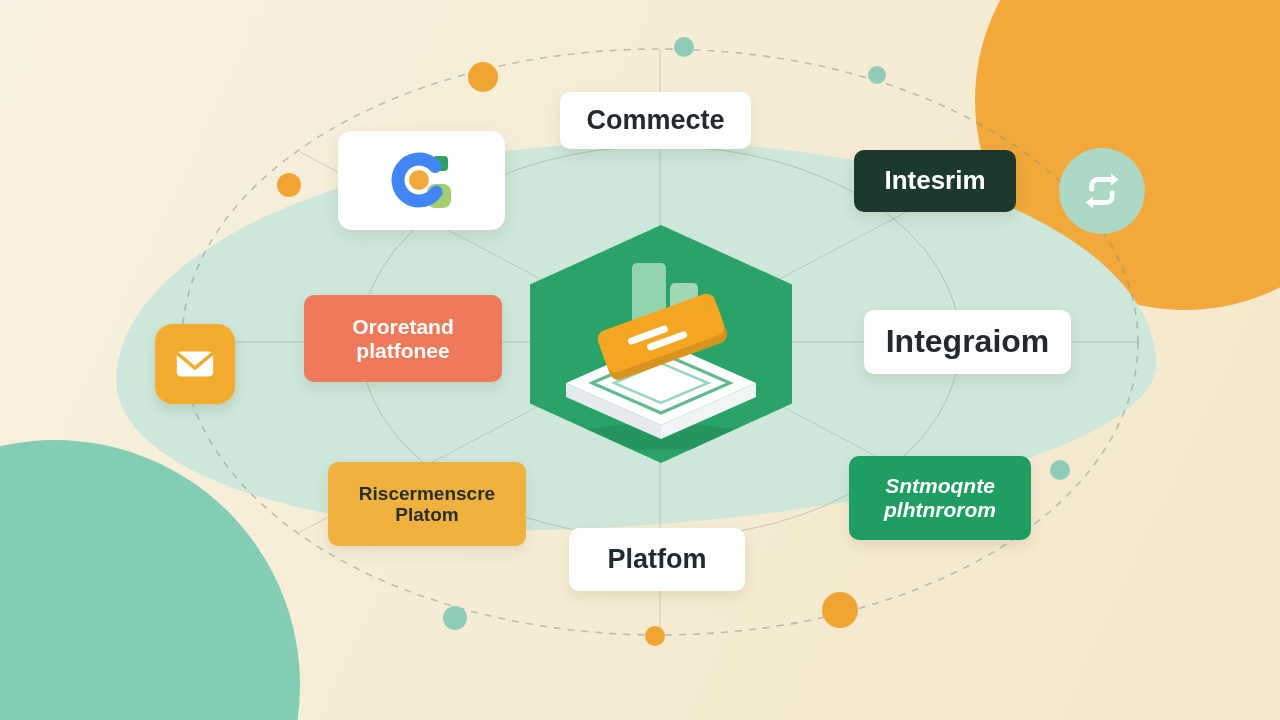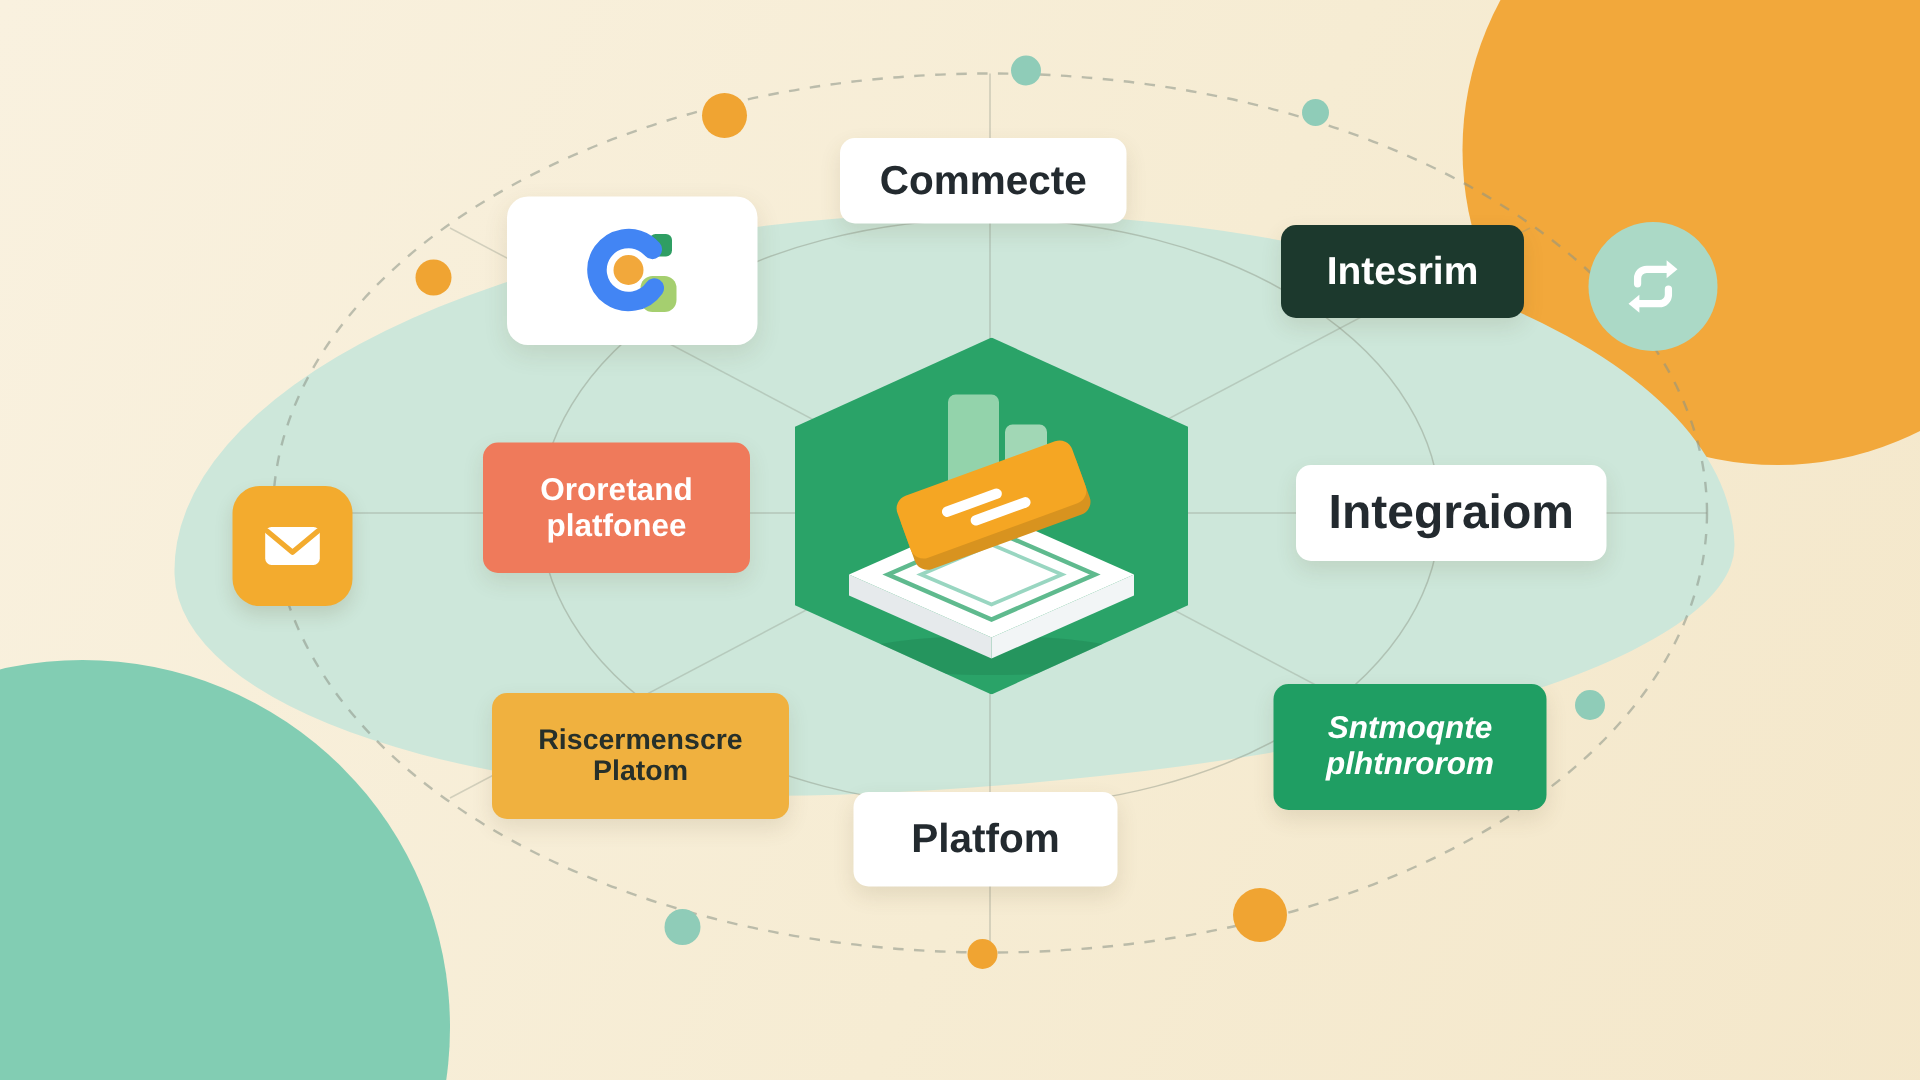--- a/index.html
+++ b/index.html
@@ -27,21 +27,21 @@
     border-radius:10px;font-weight:700;color:#232a2f;background:#ffffff;
     box-shadow:0 6px 14px rgba(90,70,30,.12);text-align:center;line-height:1.12;
   }
   .label .ln{display:block;}
   .lbl-commecte{left:560px;top:92px;width:191px;height:57px;font-size:27px;}
   .lbl-platfom{left:854px;top:150px;width:162px;height:62px;font-size:26px;background:#1c392d;color:#ffffff;}
   .lbl-integraiom{left:864px;top:310px;width:207px;height:64px;font-size:32px;}
   .lbl-sntmoqnte{left:849px;top:456px;width:182px;height:84px;font-size:21px;background:#1f9e63;color:#ffffff;font-style:italic;}
   .lbl-intesrim{left:569px;top:528px;width:176px;height:63px;font-size:27px;}
   .lbl-riscermenscre{left:328px;top:462px;width:198px;height:84px;font-size:19px;background:#f0b13f;color:#27302a;}
-  .lbl-ororetand{left:322px;top:295px;width:178px;height:87px;font-size:21px;background:#ef7a5b;color:#ffffff;}
+  .lbl-ororetand{left:304px;top:295px;width:198px;height:87px;font-size:21px;background:#ef7a5b;color:#ffffff;}
 
   .logo-card{
     position:absolute;left:338px;top:131px;width:167px;height:99px;background:#fff;border-radius:14px;
     box-shadow:0 6px 16px rgba(90,70,30,.12);display:flex;align-items:center;justify-content:center;
   }
   .mail-tile{
     position:absolute;left:155px;top:324px;width:80px;height:80px;background:#f3ab2e;border-radius:18px;
     display:flex;align-items:center;justify-content:center;box-shadow:0 6px 12px rgba(90,70,30,.15);
   }
   .sync-tile{

